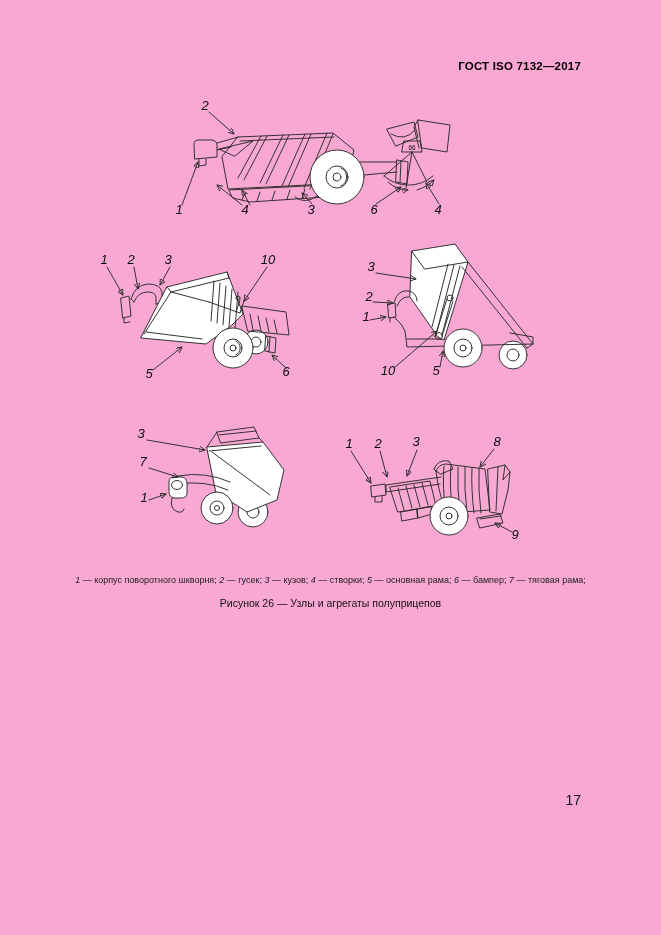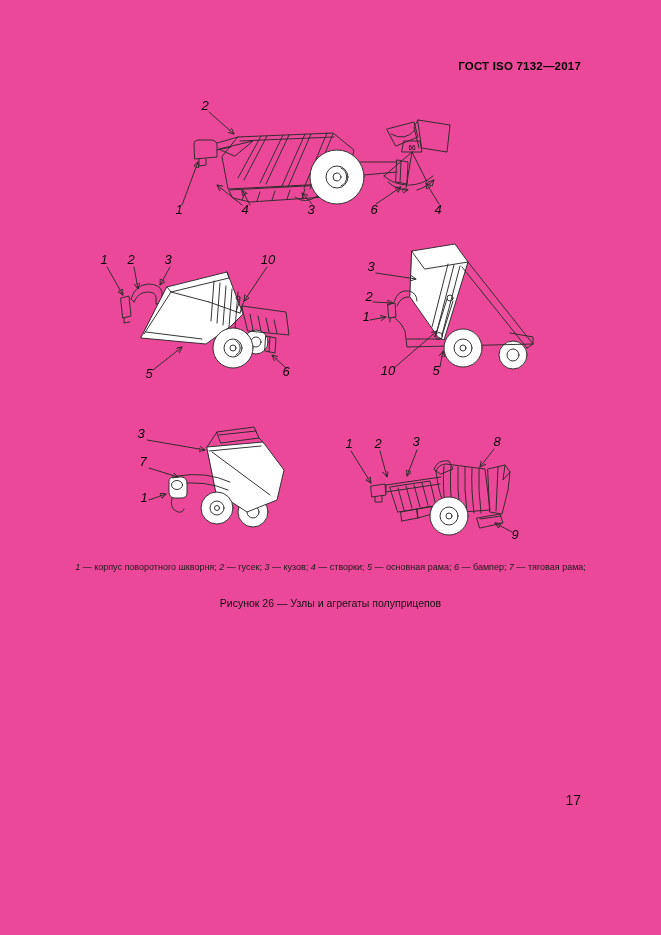--- a/index.html
+++ b/index.html
@@ -1,26 +1,26 @@
 <!DOCTYPE html>
 <html><head>
 <meta charset="utf-8">
 <style>
   html,body{margin:0;padding:0;background:#ffffff;}
-  .page{position:relative;width:661px;height:935px;background:#ec4899;
+  .page{position:relative;width:661px;height:935px;background:#f9a8d4;
         font-family:"Liberation Sans",sans-serif;color:#000;overflow:hidden;}
   .header{position:absolute;top:60px;right:80px;font-weight:bold;font-size:11.5px;letter-spacing:.2px;}
   svg.draw{position:absolute;overflow:visible;}
   svg.draw path,svg.draw line,svg.draw circle,svg.draw ellipse,svg.draw rect{
       stroke:#2a2a2a;stroke-width:.95;fill:none;stroke-linejoin:round;stroke-linecap:round;}
   svg.draw .wh{fill:#ffffff;}
   svg.draw text{font-family:"Liberation Sans",sans-serif;font-style:italic;
       font-size:13px;fill:#0a0a0a;stroke:none;}
   svg.draw text.tiny{font-size:6.5px;font-style:normal;}
-  .legend{position:absolute;top:561px;left:0;width:661px;text-align:center;
+  .legend{position:absolute;top:574px;left:0;width:661px;text-align:center;
       font-size:9px;line-height:13.5px;color:#1a1a1a;}
   .legend .num{font-style:italic;}
   .caption{position:absolute;top:597px;left:0;width:661px;text-align:center;
       font-size:10.5px;color:#111;}
   .pagenum{position:absolute;top:792px;right:80px;font-size:14px;color:#111;}
 </style>
 </head>
 <body>
 
 <div class="page">

